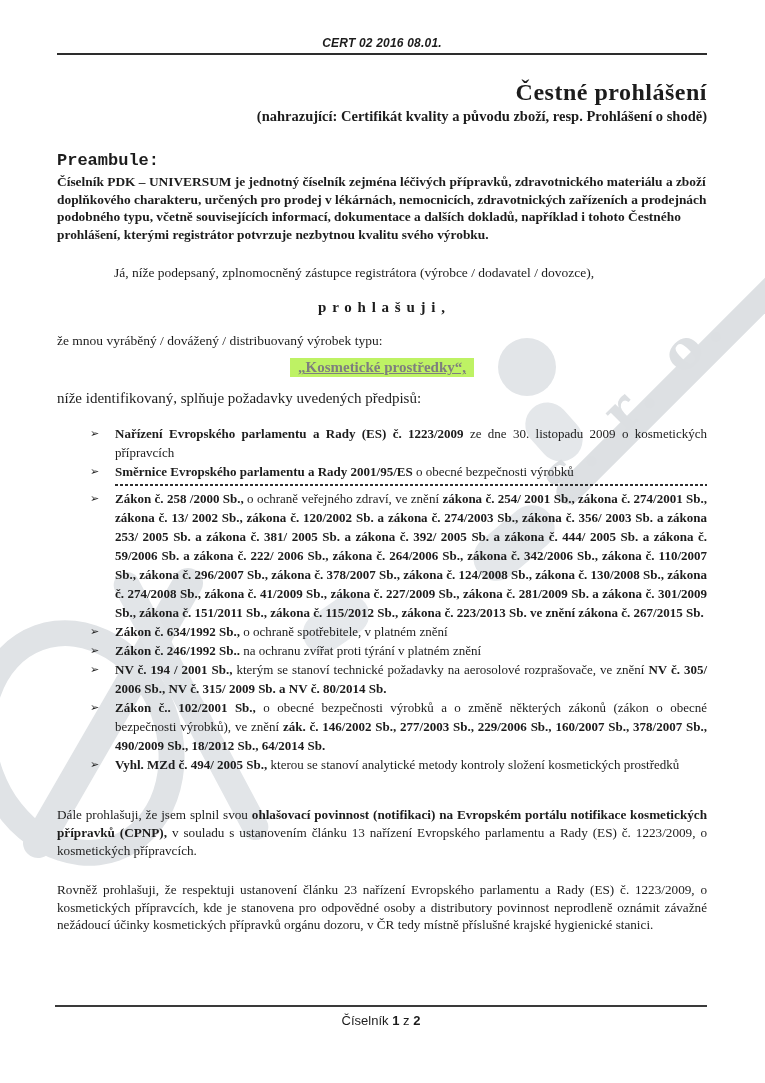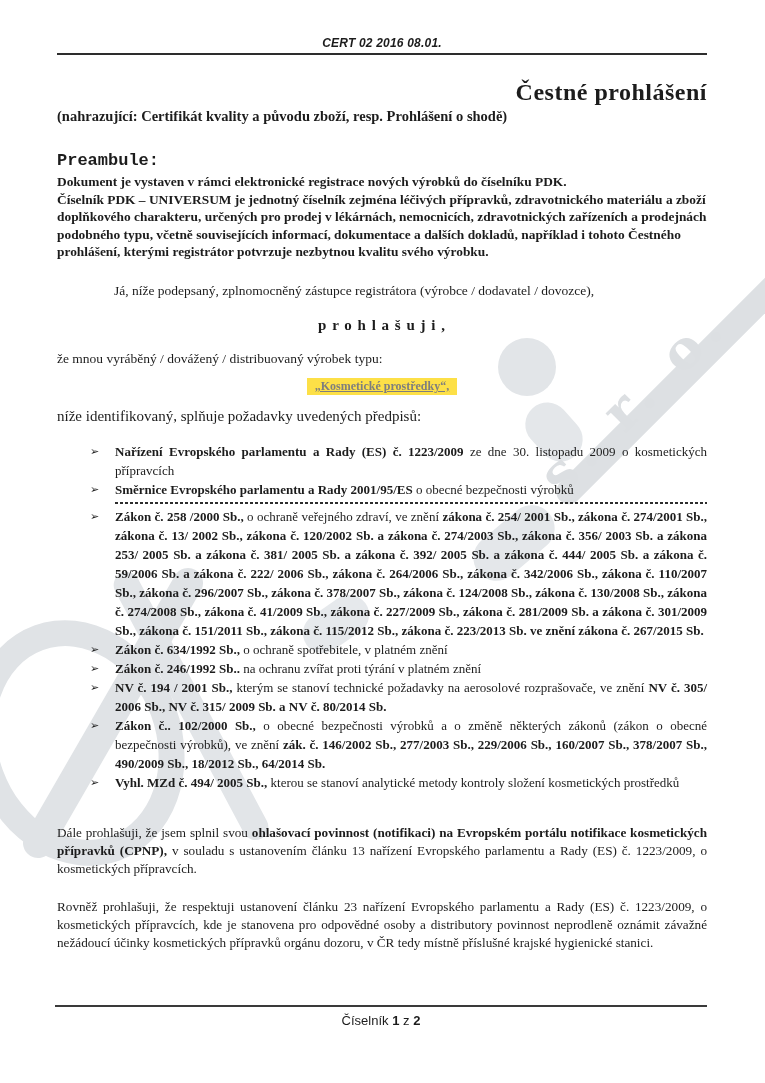--- a/index.html
+++ b/index.html
@@ -45,34 +45,34 @@
     text-align:center;
     font-family:"Liberation Sans",sans-serif;
     font-style:italic;font-weight:bold;
     font-size:12px;letter-spacing:.2px;
   }
   .top-rule{height:2px;background:#2d2d2d;margin-top:3px;}
   .title{
     margin:24px 0 2px;text-align:right;
     font-size:24px;font-weight:bold;letter-spacing:.5px;
   }
-  .subtitle{text-align:left;font-weight:bold;font-size:14.5px;}
+  .subtitle{text-align:right;font-weight:bold;font-size:14.5px;}
 
   .preamble{margin-top:26px;}
   .preamble-heading{margin:0 0 3px;font-size:17px;font-weight:bold;font-family:Liberation Mono, monospace;}
   .preamble-line{font-weight:bold;font-size:13.4px;line-height:17.6px;}
 
   .intro-line{margin:22px 0 0;font-size:13.5px;text-indent:57px;}
   .verb-line{margin:18px 0 0;text-align:center;font-weight:bold;font-size:15px;letter-spacing:1px;}
   .product-intro{margin:17px 0 0;font-size:13.5px;}
   .product-line{margin:9px 0 0;text-align:center;}
   .highlight{
     display:inline-block;
-    background:#fde047;color:#7e7e7e;
-    font-weight:bold;font-size:12px;
+    background:#bef264;color:#7e7e7e;
+    font-weight:bold;font-size:15px;
     text-decoration:underline;
     padding:1px 8px;
   }
   .requirements-line{margin:13px 0 0;font-size:15px;}
 
   .reg-list{margin-top:17px;}
   .reg-item{display:flex;}
   .reg-marker{
     flex:0 0 25px;margin-left:33px;
     font-family:"DejaVu Sans",sans-serif;
@@ -117,21 +117,20 @@
 
     <div class="doc-code">CERT 02 2016 08.01.</div>
     <div class="top-rule"></div>
 
     <h1 class="title">Čestné prohlášení</h1>
     <div class="subtitle">(nahrazující: Certifikát kvality a původu zboží, resp. Prohlášení o shodě)</div>
 
     <section class="preamble">
       <h2 class="preamble-heading">Preambule:</h2>
       <div id="preamble-lines">
-          <div class="preamble-line">Dokument je vystaven v rámci elektronické registrace nových výrobků do číselníku PDK.</div>
           <div class="preamble-line">Číselník PDK – UNIVERSUM je jednotný číselník zejména léčivých přípravků, zdravotnického materiálu a zboží doplňkového charakteru, určených pro prodej v lékárnách, nemocnicích, zdravotnických zařízeních a prodejnách podobného typu, včetně souvisejících informací, dokumentace a dalších dokladů, například i tohoto Čestného prohlášení, kterými registrátor potvrzuje nezbytnou kvalitu svého výrobku.</div>
         </div>
     </section>
 
     <p class="intro-line">Já, níže podepsaný, zplnomocněný zástupce registrátora (výrobce / dodavatel / dovozce),</p>
     <p class="verb-line">p r o h l a š u j i ,</p>
     <p class="product-intro">že mnou vyráběný / dovážený  / distribuovaný výrobek typu:</p>
     <p class="product-line"><span class="highlight">„Kosmetické prostředky“,</span></p>
     <p class="requirements-line">níže identifikovaný, splňuje požadavky uvedených předpisů:</p>
 
@@ -156,21 +155,21 @@
         <div class="reg-item">
           <span class="reg-marker">➢</span>
           <div class="reg-text"><span class="b">Zákon č. 246/1992 Sb..</span><span> na ochranu zvířat proti týrání v platném znění</span></div>
         </div>
         <div class="reg-item">
           <span class="reg-marker">➢</span>
           <div class="reg-text"><span class="b">NV č. 194 / 2001 Sb.,</span><span> kterým se stanoví technické požadavky na aerosolové rozprašovače, ve znění </span><span class="b">NV č. 305/ 2006 Sb., NV č. 315/ 2009 Sb. a NV č. 80/2014 Sb.</span></div>
         </div>
         <div class="reg-item">
           <span class="reg-marker">➢</span>
-          <div class="reg-text"><span class="b">Zákon č.. 102/2000 Sb.,</span><span> o obecné bezpečnosti výrobků a o změně některých zákonů (zákon o obecné bezpečnosti výrobků), ve znění </span><span class="b">zák. č. 146/2002 Sb., 277/2003 Sb., 229/2006 Sb., 160/2007 Sb., 378/2007 Sb., 490/2009 Sb., 18/2012 Sb., 64/2014 Sb.</span></div>
+          <div class="reg-text"><span class="b">Zákon č.. 102/2001 Sb.,</span><span> o obecné bezpečnosti výrobků a o změně některých zákonů (zákon o obecné bezpečnosti výrobků), ve znění </span><span class="b">zák. č. 146/2002 Sb., 277/2003 Sb., 229/2006 Sb., 160/2007 Sb., 378/2007 Sb., 490/2009 Sb., 18/2012 Sb., 64/2014 Sb.</span></div>
         </div>
         <div class="reg-item">
           <span class="reg-marker">➢</span>
           <div class="reg-text"><span class="b">Vyhl. MZd č. 494/ 2005 Sb.,</span><span> kterou se stanoví analytické metody kontroly složení kosmetických prostředků</span></div>
         </div>
       </div>
 
     <div id="closing-paragraphs">
         <p class="closing"><span>Dále prohlašuji, že jsem splnil svou </span><span class="b">ohlašovací povinnost (notifikaci) na Evropském portálu notifikace kosmetických přípravků (CPNP),</span><span> v souladu s ustanovením článku 13 nařízení Evropského parlamentu a Rady (ES) č. 1223/2009, o kosmetických přípravcích.</span></p>
         <p class="closing"><span>Rovněž prohlašuji, že respektuji ustanovení článku 23 nařízení Evropského parlamentu a Rady (ES) č. 1223/2009, o kosmetických přípravcích, kde je stanovena pro odpovědné osoby a distributory povinnost neprodleně oznámit závažné nežádoucí účinky kosmetických přípravků orgánu dozoru, v ČR tedy místně příslušné krajské hygienické stanici.</span></p>

